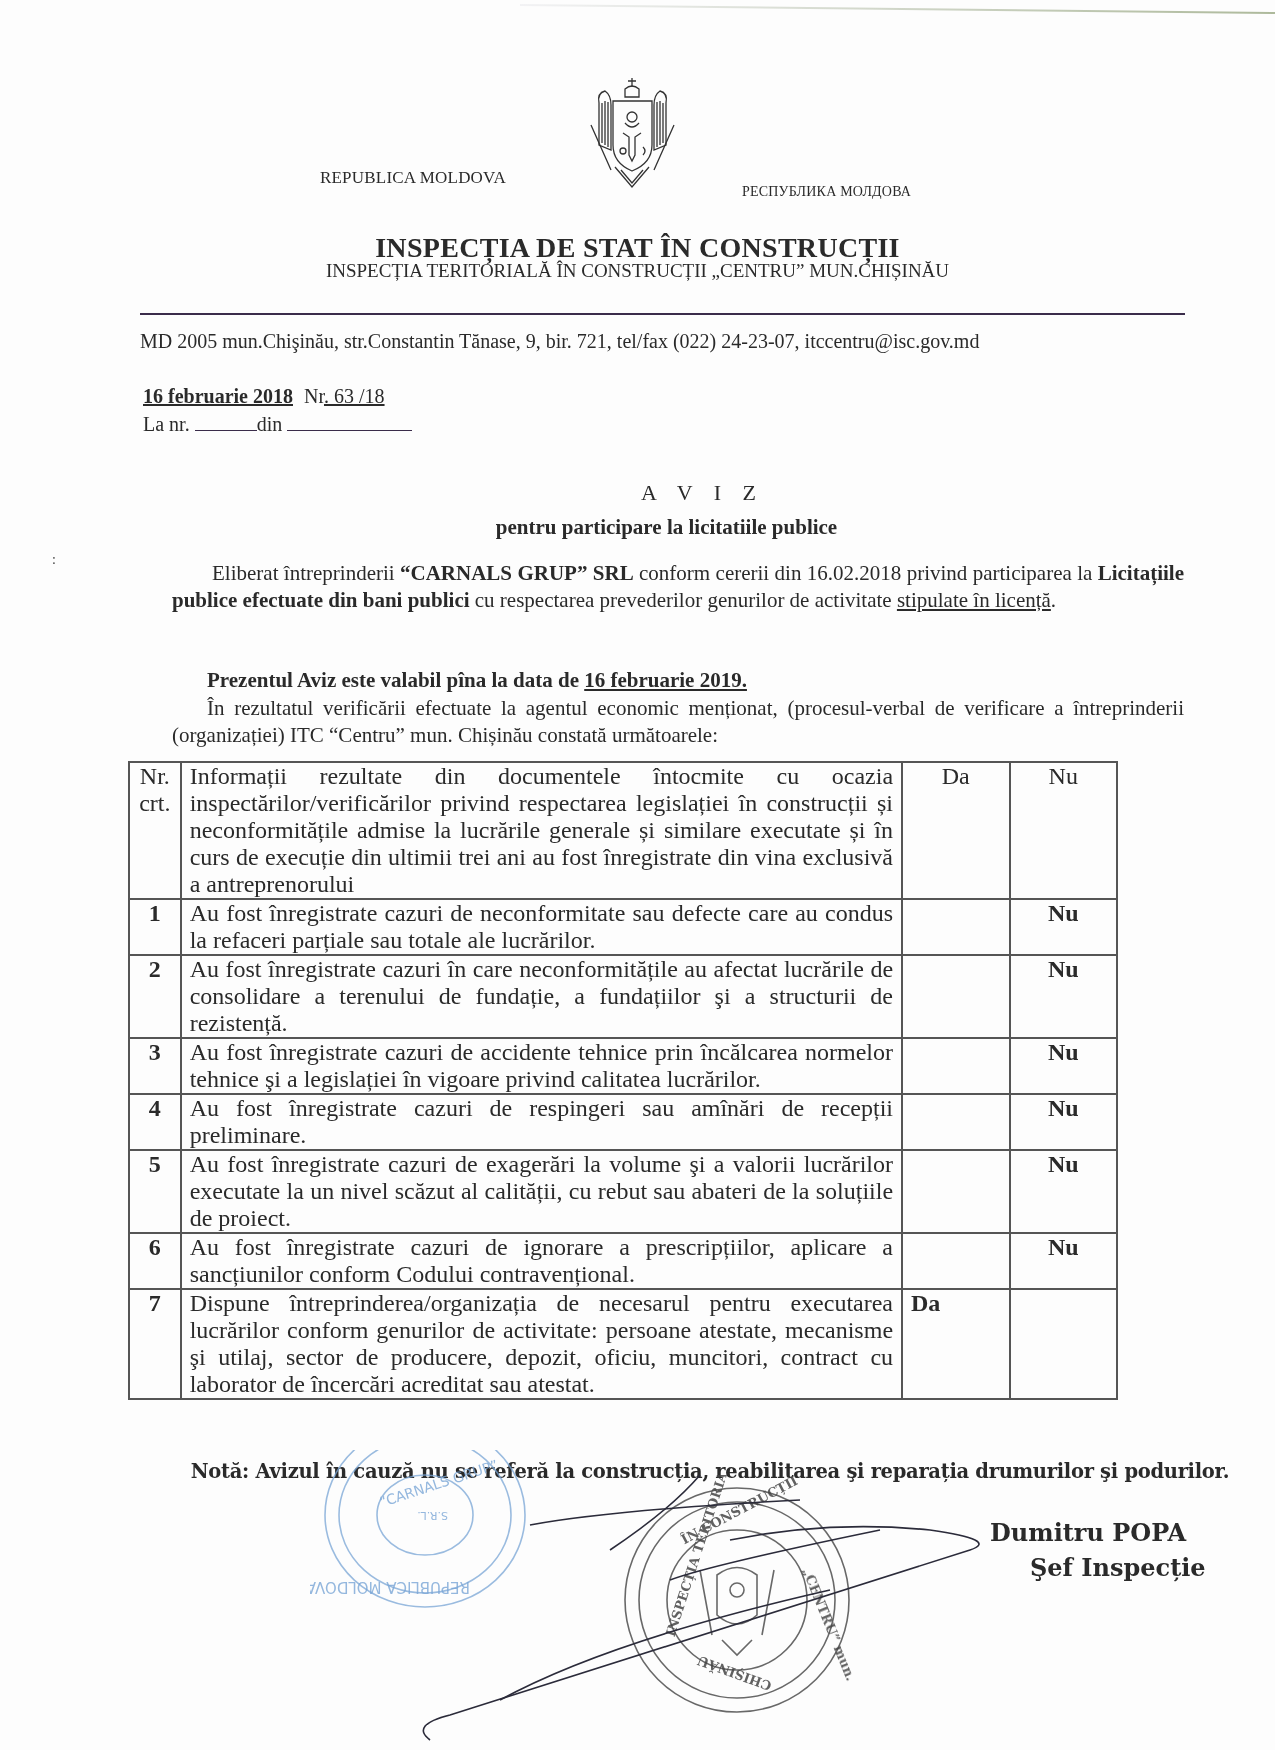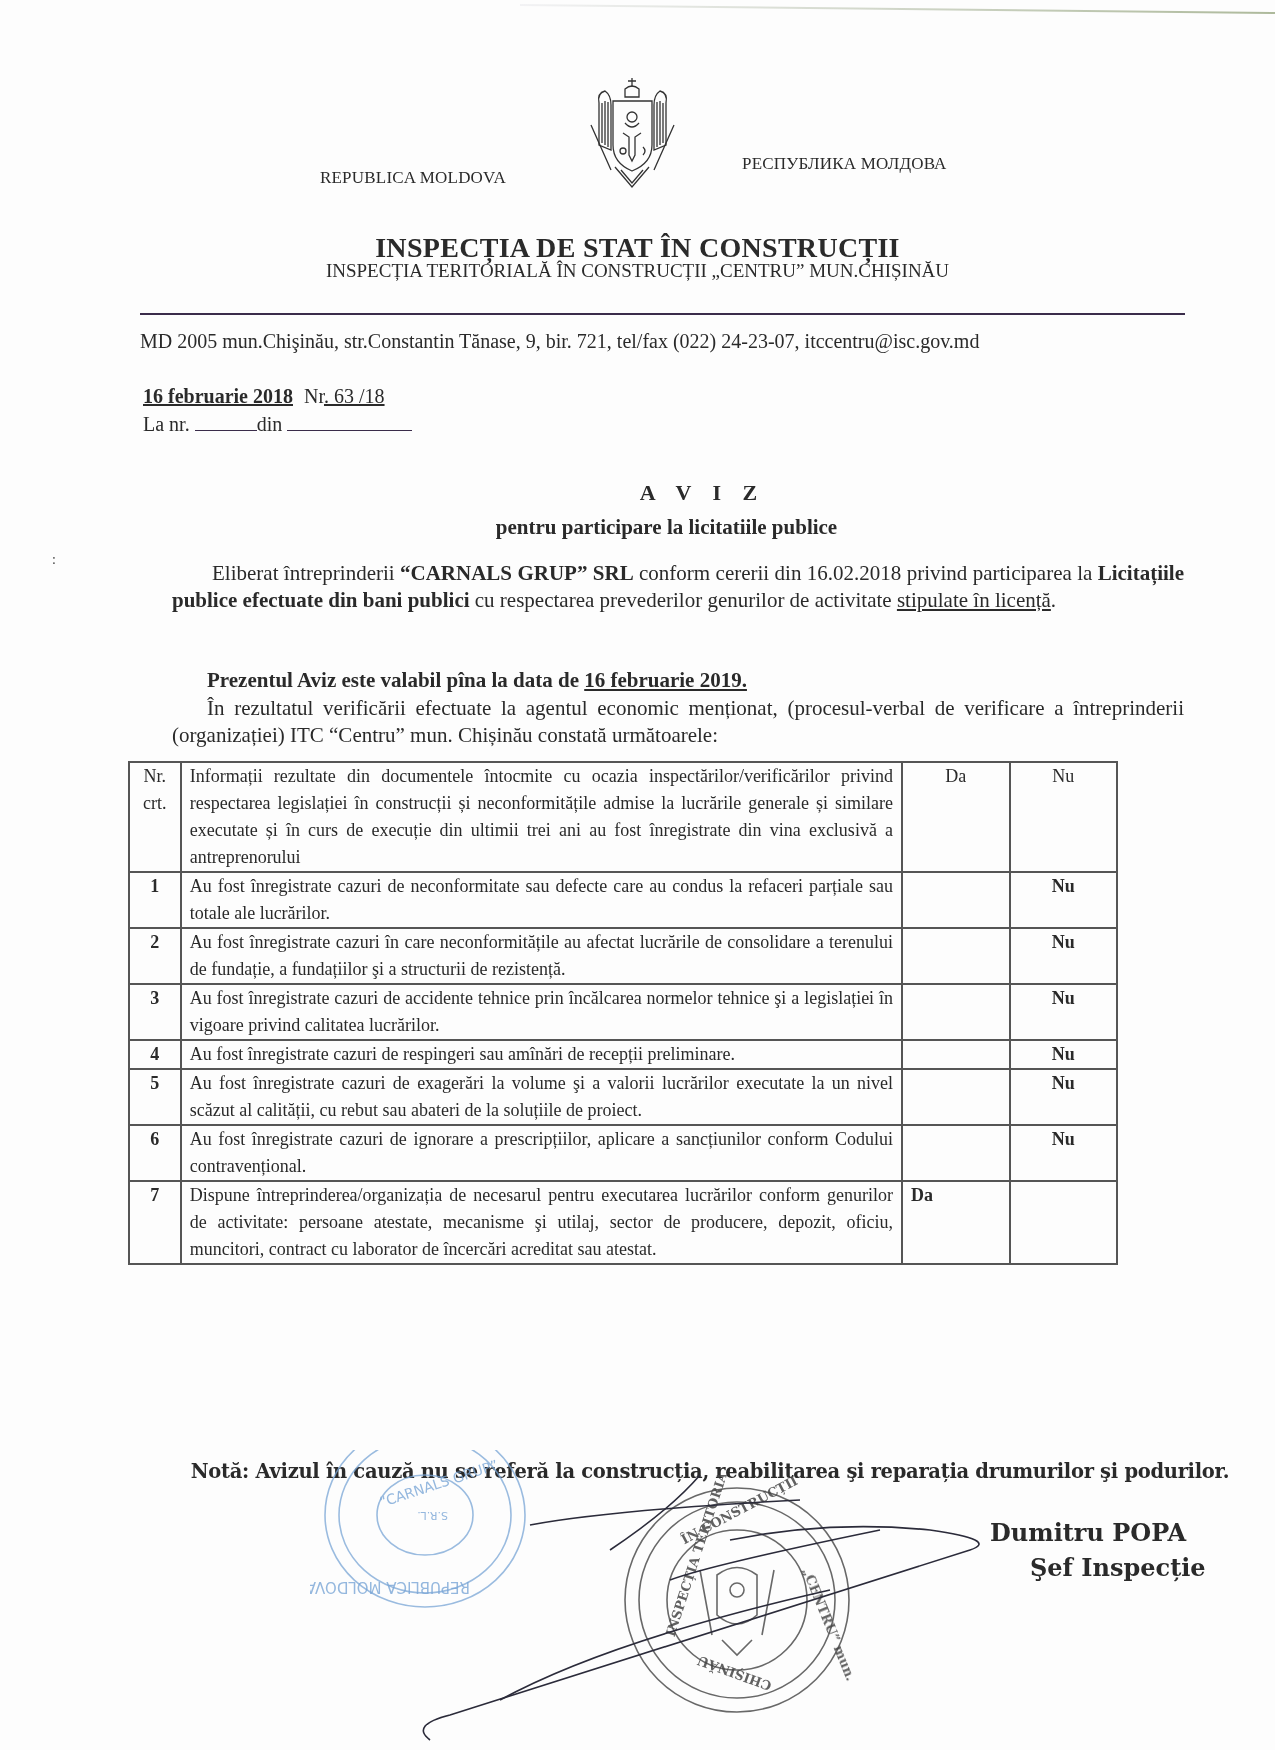--- a/index.html
+++ b/index.html
@@ -7,40 +7,40 @@
     width:1275px; height:1750px; background:#fdfdfd; position:relative; overflow:hidden;
     font-family:"Liberation Serif", "DejaVu Serif", serif; color:#2a2a2a;
   }
   .scan-line-top {
     position:absolute; left:520px; top:8px; width:755px; height:2px;
     background:linear-gradient(90deg, rgba(200,200,210,0.2), rgba(120,140,90,0.6));
     transform:rotate(0.6deg);
   }
   .emblem { position:absolute; left:585px; top:75px; width:95px; height:115px; }
   .rep-ro { position:absolute; left:320px; top:168px; font-size:17px; letter-spacing:0.2px; }
-  .rep-ru { position:absolute; left:742px; top:154px; font-size:17px; letter-spacing:0.2px; }
+  .rep-ru { position:absolute; left:742px; top:184px; font-size:14px; letter-spacing:0.2px; }
   .inst-title { position:absolute; left:0; width:1275px; top:220px; text-align:center; font-size:28px; font-weight:bold; letter-spacing:0.3px;margin-top:12px; }
   .inst-sub { position:absolute; left:0; width:1275px; top:260px; text-align:center; font-size:19px; }
   .hr-main { position:absolute; left:140px; top:313px; width:1045px; height:2px; background:#3a2c4a; }
   .address { position:absolute; left:140px; top:330px; font-size:20px; white-space:nowrap; }
   .date-line { position:absolute; left:143px; top:385px; font-size:20px; white-space:nowrap; }
   .date-line .u { text-decoration:underline; font-weight:bold; }
   .lanr-line { position:absolute; left:143px; top:412px; font-size:20px; white-space:nowrap; }
   .blank { display:inline-block; border-bottom:1.5px solid #3a2c4a; height:18px; vertical-align:baseline; }
-  .aviz-title { position:absolute; left:0; width:1275px; padding-left:130px; box-sizing:border-box; top:480px; text-align:center; font-size:22px; font-weight:bold; letter-spacing:8px; }
+  .aviz-title { position:absolute; left:0; width:1275px; padding-left:130px; box-sizing:border-box; top:480px; text-align:center; font-size:22px; font-weight:normal; letter-spacing:8px; }
   .aviz-sub { position:absolute; left:0; width:1275px; padding-left:58px; box-sizing:border-box; top:515px; text-align:center; font-size:21px; font-weight:bold; }
   .para { position:absolute; left:172px; width:1012px; font-size:21px; line-height:27px; text-align:justify; }
   .para1 { top:560px; text-indent:40px; }
   .para2 { top:667px; text-indent:35px; font-weight:bold; }
   .para2 .u { text-decoration:underline; }
   .para3 { top:695px; text-indent:35px; }
   .u { text-decoration:underline; }
   table.check {
     position:absolute; left:128px; top:761px; width:990px; border-collapse:collapse;
-    font-size:18px; line-height:27px;
+    font-size:24px; line-height:27px;
   }
   table.check td { border:2px solid #555; vertical-align:top; padding:0 8px; }
   td.nr { width:40px; text-align:center; padding:0 4px !important; }
   td.txt { width:680px; text-align:justify; }
   td.da, td.nu { width:86px; text-align:center; }
   td.bold-ans { font-weight:bold; }
   td.nrb { font-weight:bold; }
   .nota { position:absolute; left:0; width:1275px; padding-left:145px; box-sizing:border-box; top:1460px; text-align:center; font-size:19.5px; font-weight:bold; font-family:"DejaVu Serif", serif; letter-spacing:-0.3px; }
   .sig-name { position:absolute; left:990px; top:1518px; font-size:24px; font-weight:bold; font-family:"DejaVu Serif", serif; }
   .sig-title { position:absolute; left:1030px; top:1553px; font-size:24px; font-weight:bold; font-family:"DejaVu Serif", serif; }

